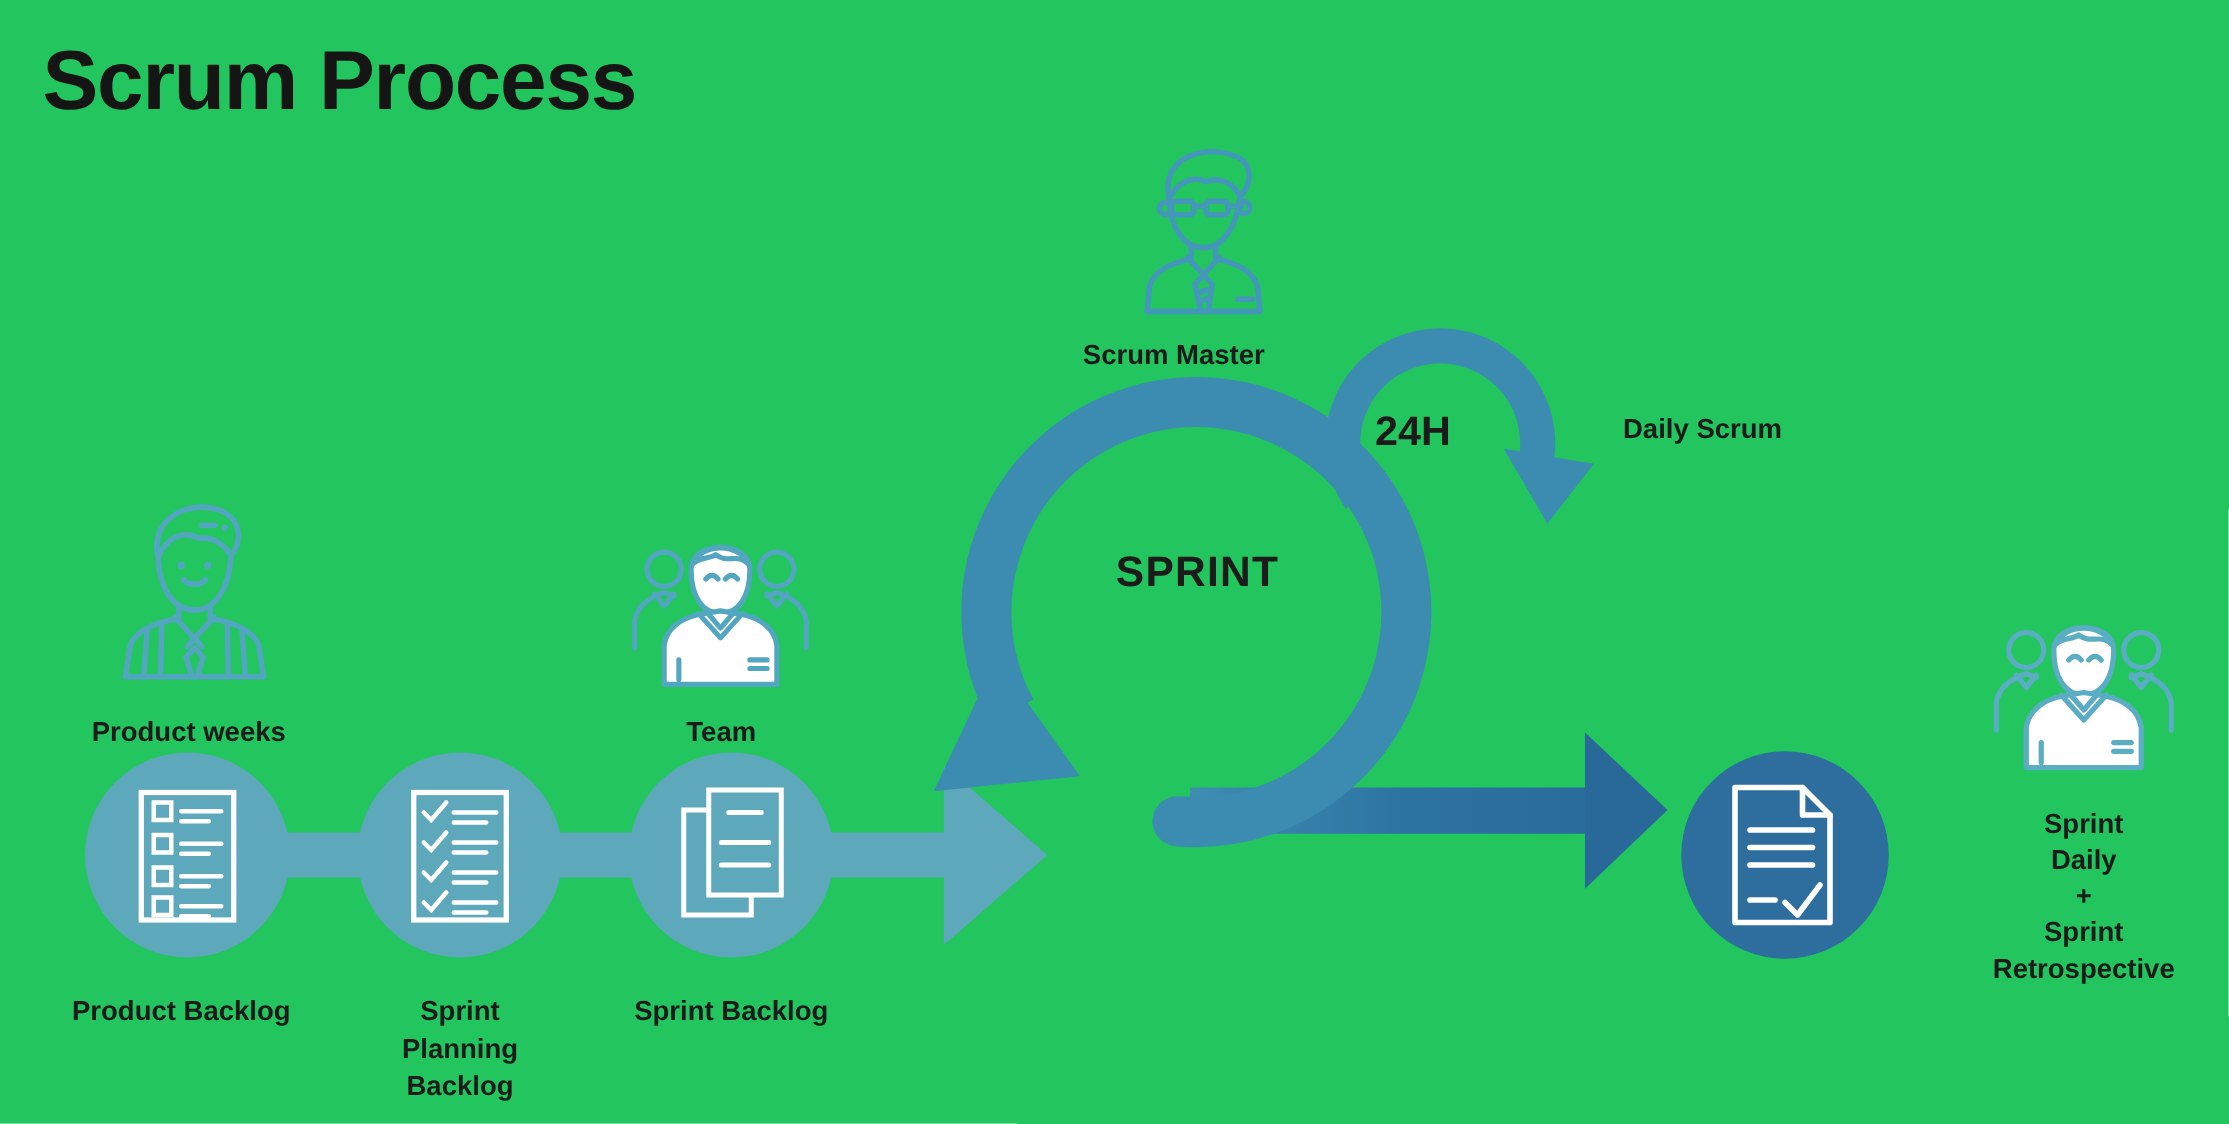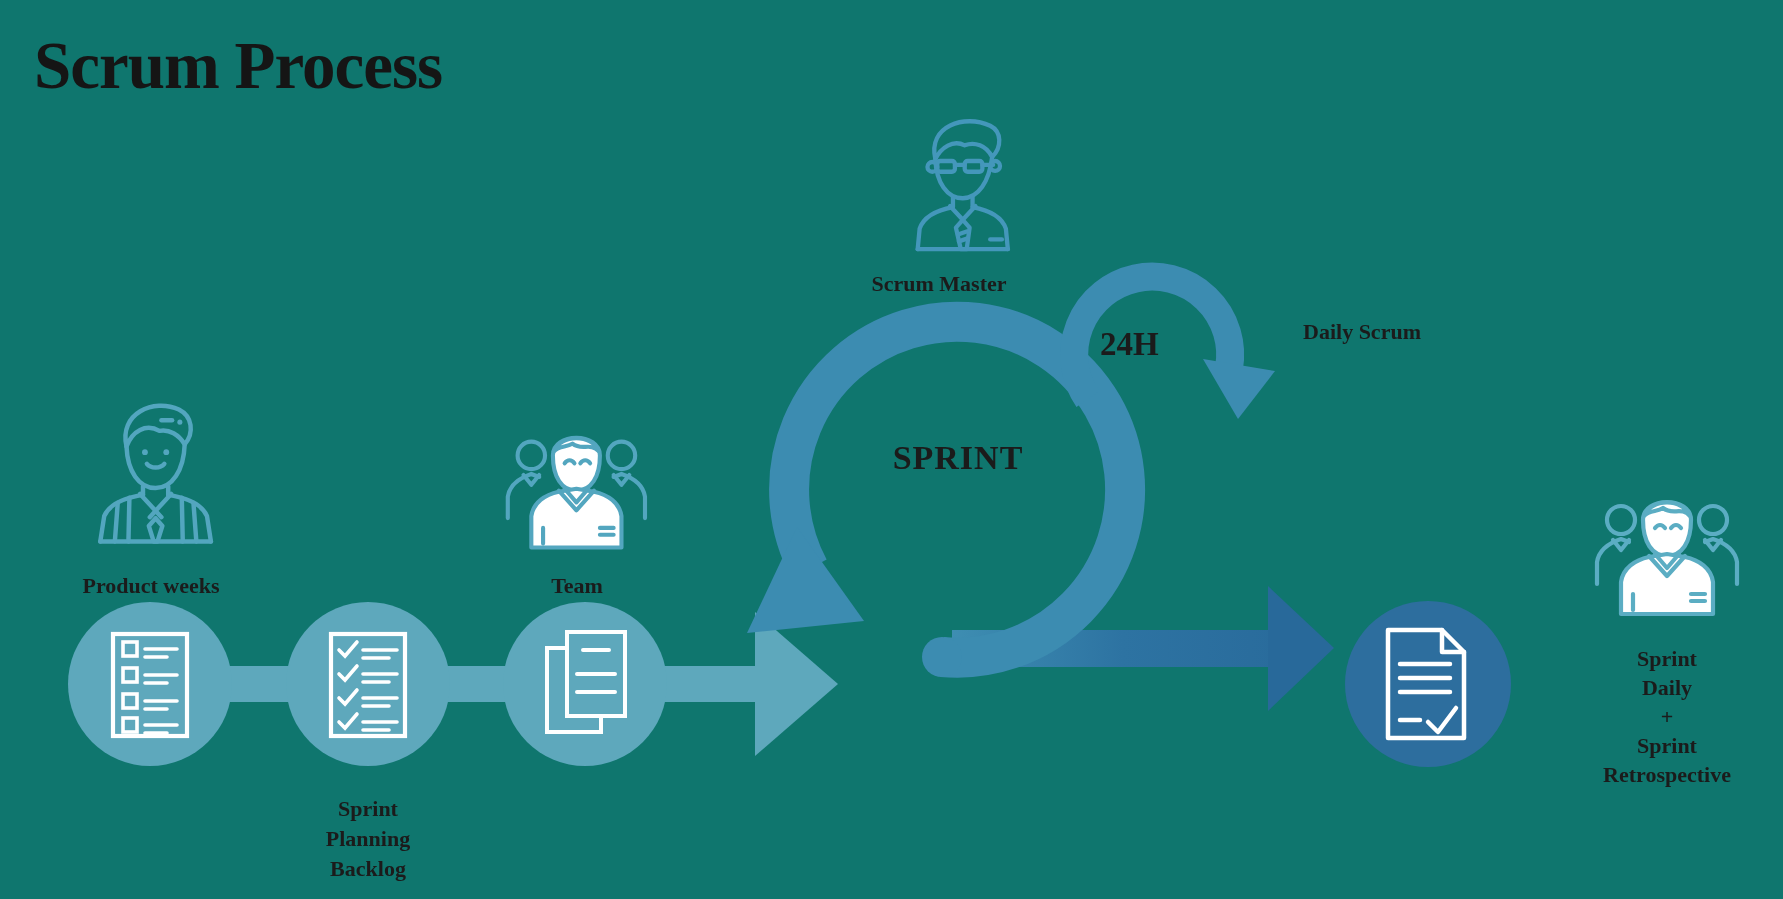--- a/index.html
+++ b/index.html
@@ -1,18 +1,18 @@
 <!DOCTYPE html>
 <html><head>
 <meta charset="utf-8">
 <style>
   html,body{margin:0;padding:0;background:#ffffff;}
   .canvas{
-    position:relative;width:1783px;height:899px;background:#0f766e;overflow:hidden;
-    font-family:Liberation Serif, serif;
+    position:relative;width:1783px;height:899px;background:#22c55e;overflow:hidden;
+    font-family:Liberation Sans, sans-serif;
   }
   .abs{position:absolute;}
   .page-title{
     position:absolute;left:34px;top:30px;font-size:67px;font-weight:700;
     letter-spacing:-1px;color:#151515;line-height:1.05;
   }
   .label{
     position:absolute;font-weight:700;color:#1b1b1b;text-align:center;
     font-size:22px;line-height:30px;margin-top:13px;
   }
@@ -168,36 +168,38 @@
 
     <use href="#team-icon-def" transform="translate(1587,490)" stroke="#5BADC3"></use>
   </svg>
 
   <div class="label" style="left:41px;top:558px;width:220px;">Product weeks</div>
 
   <div class="label" style="left:477px;top:558px;width:200px;">Team</div>
 
   <div class="label" style="left:839px;top:256px;width:200px;">Scrum Master</div>
 
+  <div class="label" style="left:30px;top:781px;width:230px;">Product Backlog</div>
 
   <div class="label" style="left:268px;top:781px;width:200px;">
     <span style="display:block">Sprint</span>
     <span style="display:block">Planning</span>
     <span style="display:block">Backlog</span>
   </div>
 
+  <div class="label" style="left:475px;top:781px;width:220px;">Sprint Backlog</div>
 
 
   <div class="sprint-text">
     <div class="l1">SPRINT</div>
   </div>
 
   <div class="badge-24h">24H</div>
 
-  <div class="label" style="left:1272px;top:304px;width:180px;text-align:center;">Daily Scrum</div>
+  <div class="label" style="left:1272px;top:315px;width:180px;text-align:center;">Daily Scrum</div>
 
   <div class="label" style="left:1557px;top:631px;width:220px;line-height:29px;">
     <span style="display:block">Sprint</span>
     <span style="display:block">Daily</span>
     <span style="display:block">+</span>
     <span style="display:block">Sprint</span>
     <span style="display:block">Retrospective</span>
   </div>
 
 </div>

